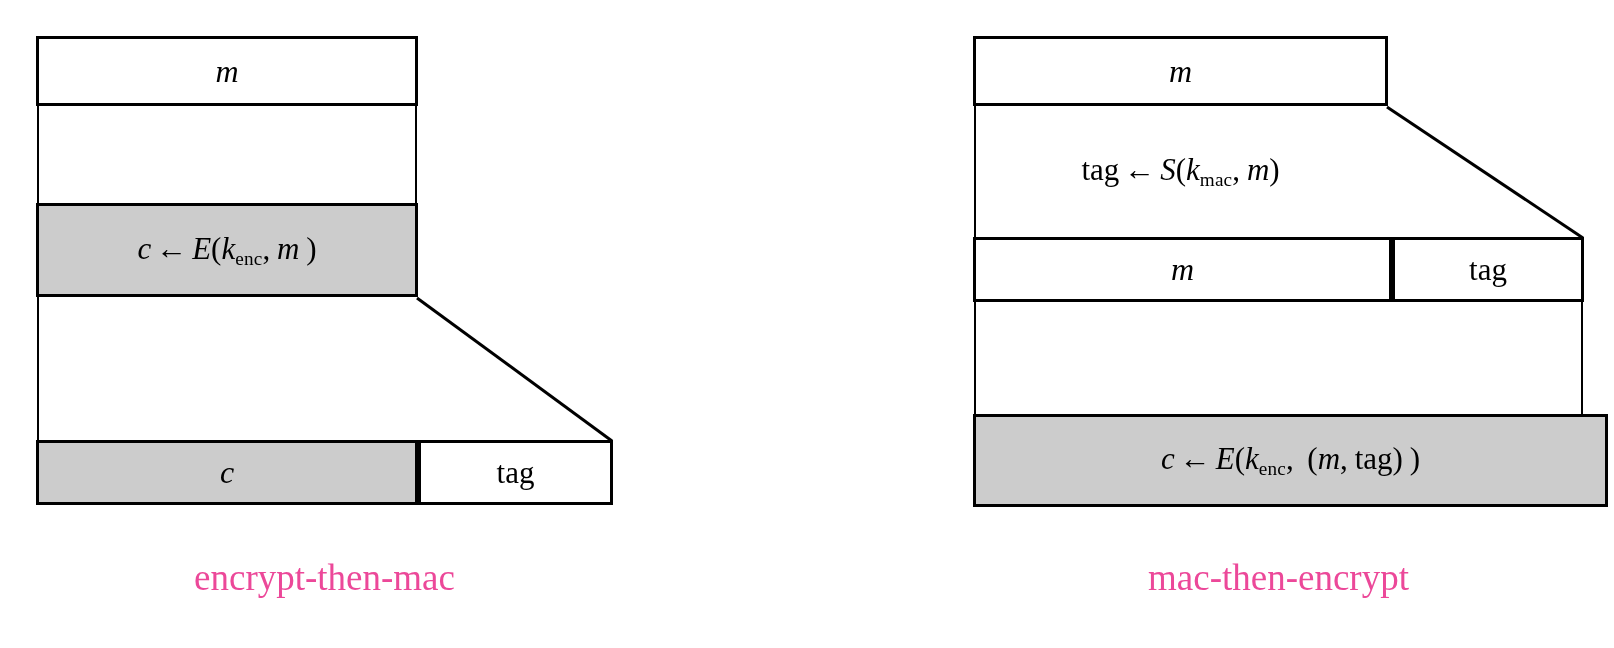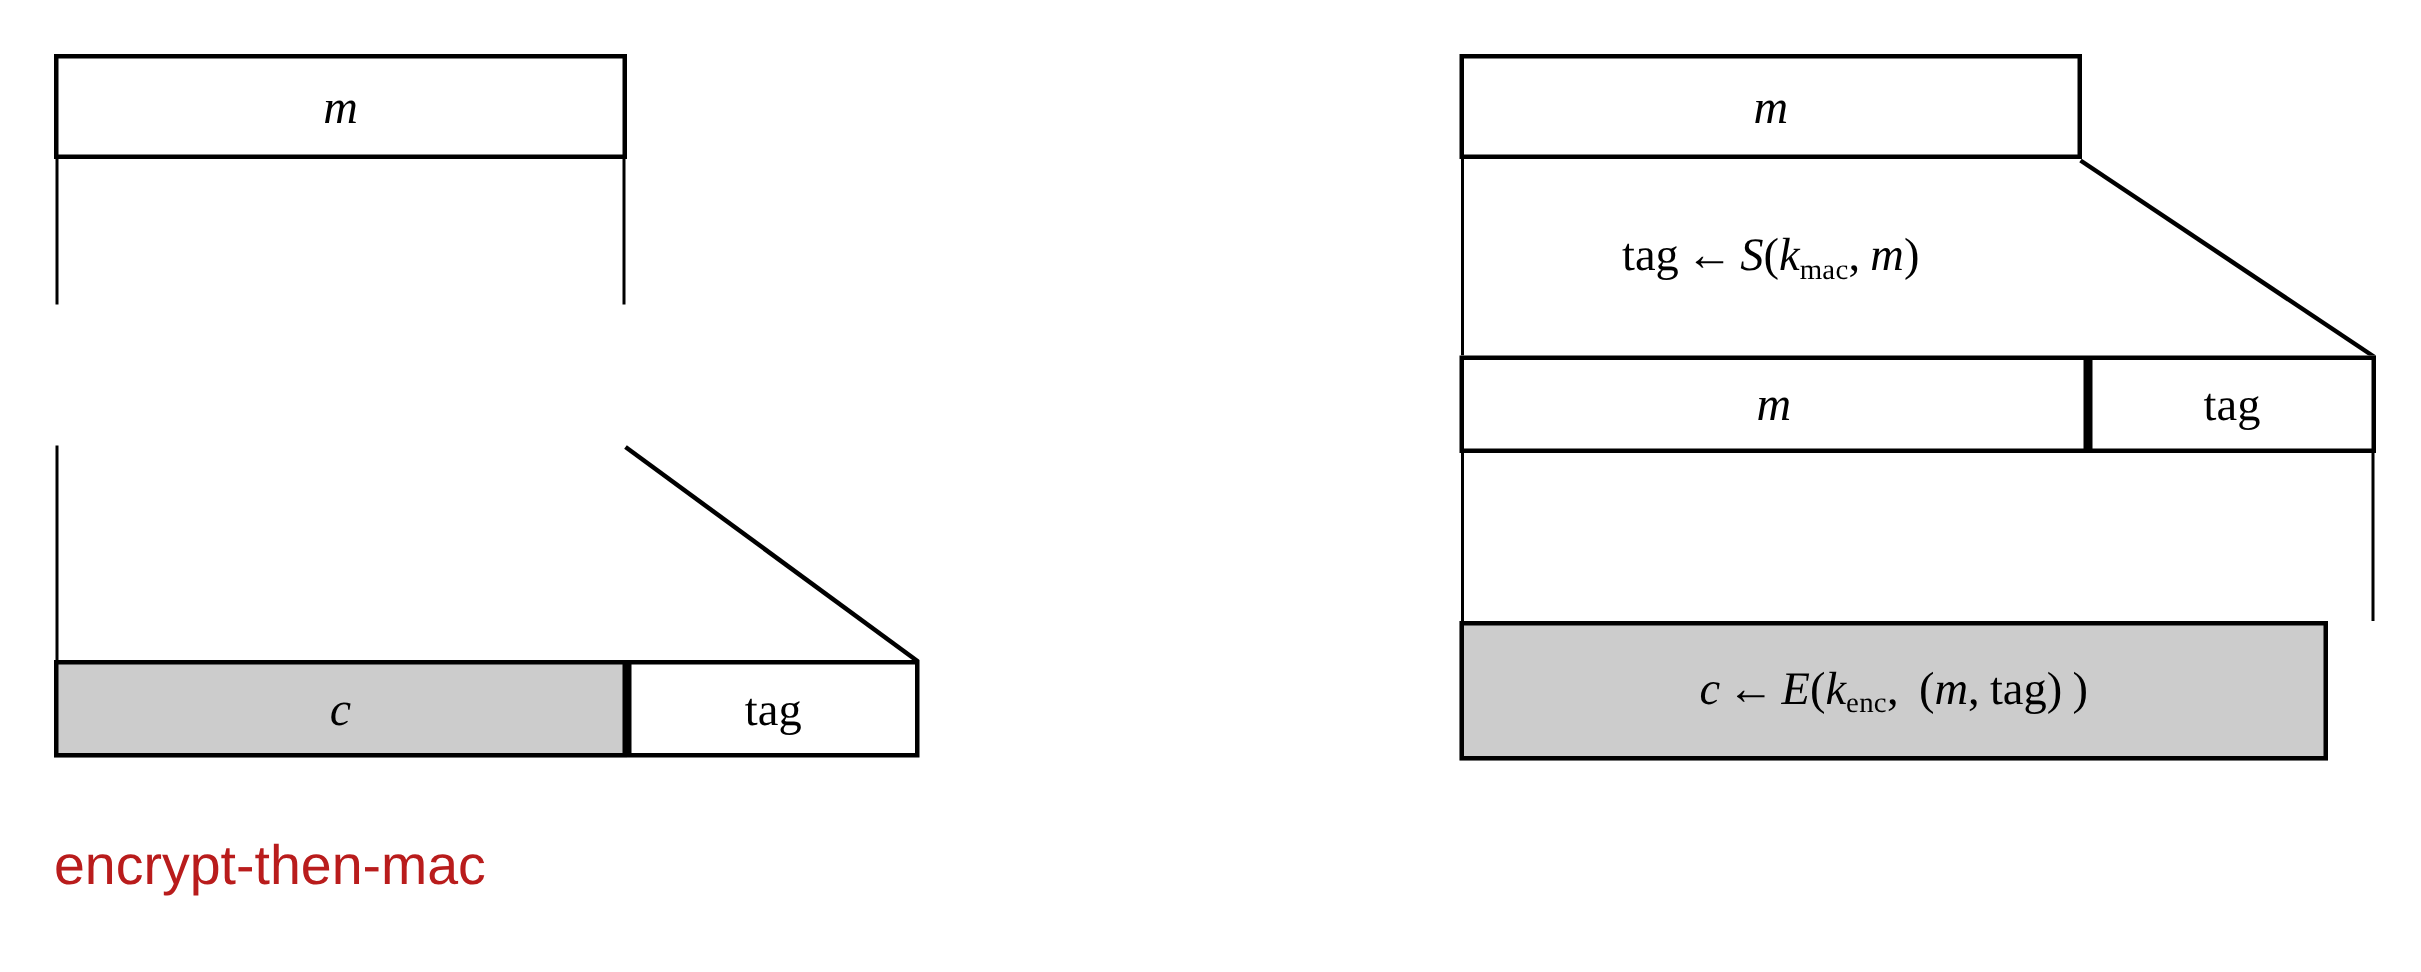--- a/index.html
+++ b/index.html
@@ -85,38 +85,44 @@
     position: absolute;
     left: 0;
     top: 0;
     overflow: visible;
     pointer-events: none;
   }
 
   
   .caption {
     position: absolute;
+    text-align: center;
     font-size: 37px;
-    font-family: Liberation Sans, sans-serif;
-    color: #b91c1c;
+    font-family: Liberation Serif, serif;
+    color: #ec4899;
     white-space: nowrap;
   }
 </style>
 </head>
 <body>
 
 <div id="canvas">
 
   <div class="box" style="left:36px; top:36px; width:382px; height:70px;">
     <span class="var-m">m</span>
   </div>
 
   <div class="rail" style="left:37px; top:106px; height:97px;"></div>
   <div class="rail" style="left:415px; top:106px; height:97px;"></div>
 
+  <div class="box gray" style="left:36px; top:203px; width:382px; height:94px;">
+    <span class="math">
+      <span class="mi">c</span><span class="arr">←</span><span class="mi">E</span><span class="mup">(</span><span class="mi">k</span><span class="sub">enc</span><span class="mup">,</span><span class="sp"></span><span class="mi">m</span><span class="sp"></span><span class="mup">)</span>
+    </span>
+  </div>
 
   <div class="rail" style="left:37px; top:297px; height:143px;"></div>
 
 
   <svg class="diag" width="1614" height="648">
     <line x1="417" y1="298" x2="612" y2="441" stroke="#000000" stroke-width="3"></line>
   </svg>
 
   <div class="box gray" style="left:36px; top:440px; width:382px; height:65px;">
     <span class="var-c">c</span>
@@ -146,20 +152,21 @@
   <div class="box" style="left:973px; top:237px; width:419px; height:65px;">
     <span class="var-m">m</span>
   </div>
   <div class="box" style="left:1392px; top:237px; width:192px; height:65px;">
     <span class="word">tag</span>
   </div>
 
   <div class="rail" style="left:974px; top:302px; height:112px;"></div>
   <div class="rail" style="left:1581px; top:302px; height:112px;"></div>
 
-  <div class="box gray" style="left:973px; top:414px; width:579px; height:93px;">
+  <div class="box gray" style="left:973px; top:414px; width:635px; height:93px;">
     <span class="math">
       <span class="mi">c</span><span class="arr">←</span><span class="mi">E</span><span class="mup">(</span><span class="mi">k</span><span class="sub">enc</span><span class="mup">,</span><span class="sp"></span><span class="sp"></span><span class="mup">(</span><span class="mi">m</span><span class="mup">,</span><span class="sp"></span><span class="word">tag</span><span class="mup">)</span><span class="sp"></span><span class="mup">)</span>
     </span>
   </div>
 
+  <div class="caption" style="left:973px; top:556px; width:611px;">mac-then-encrypt</div>
 
 </div>
 
 </body></html>

